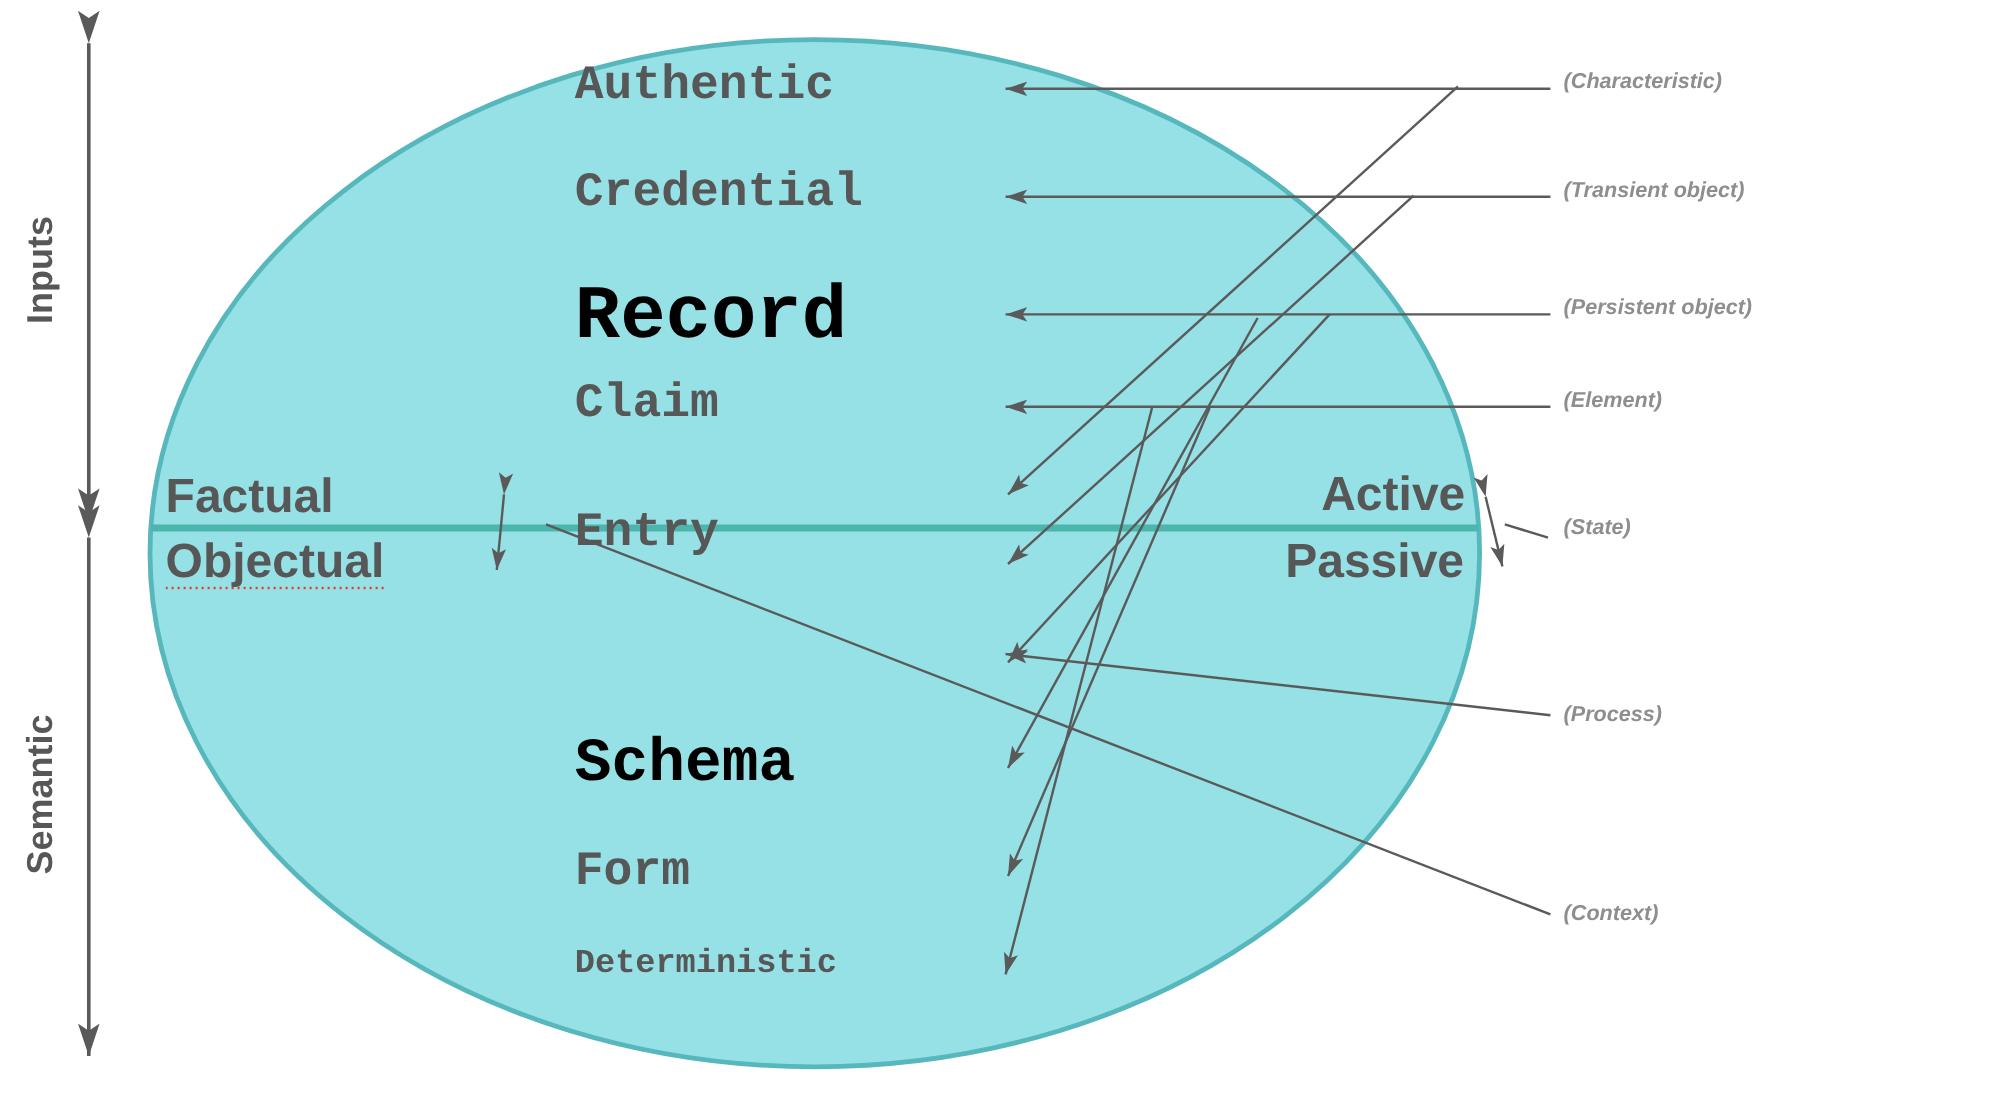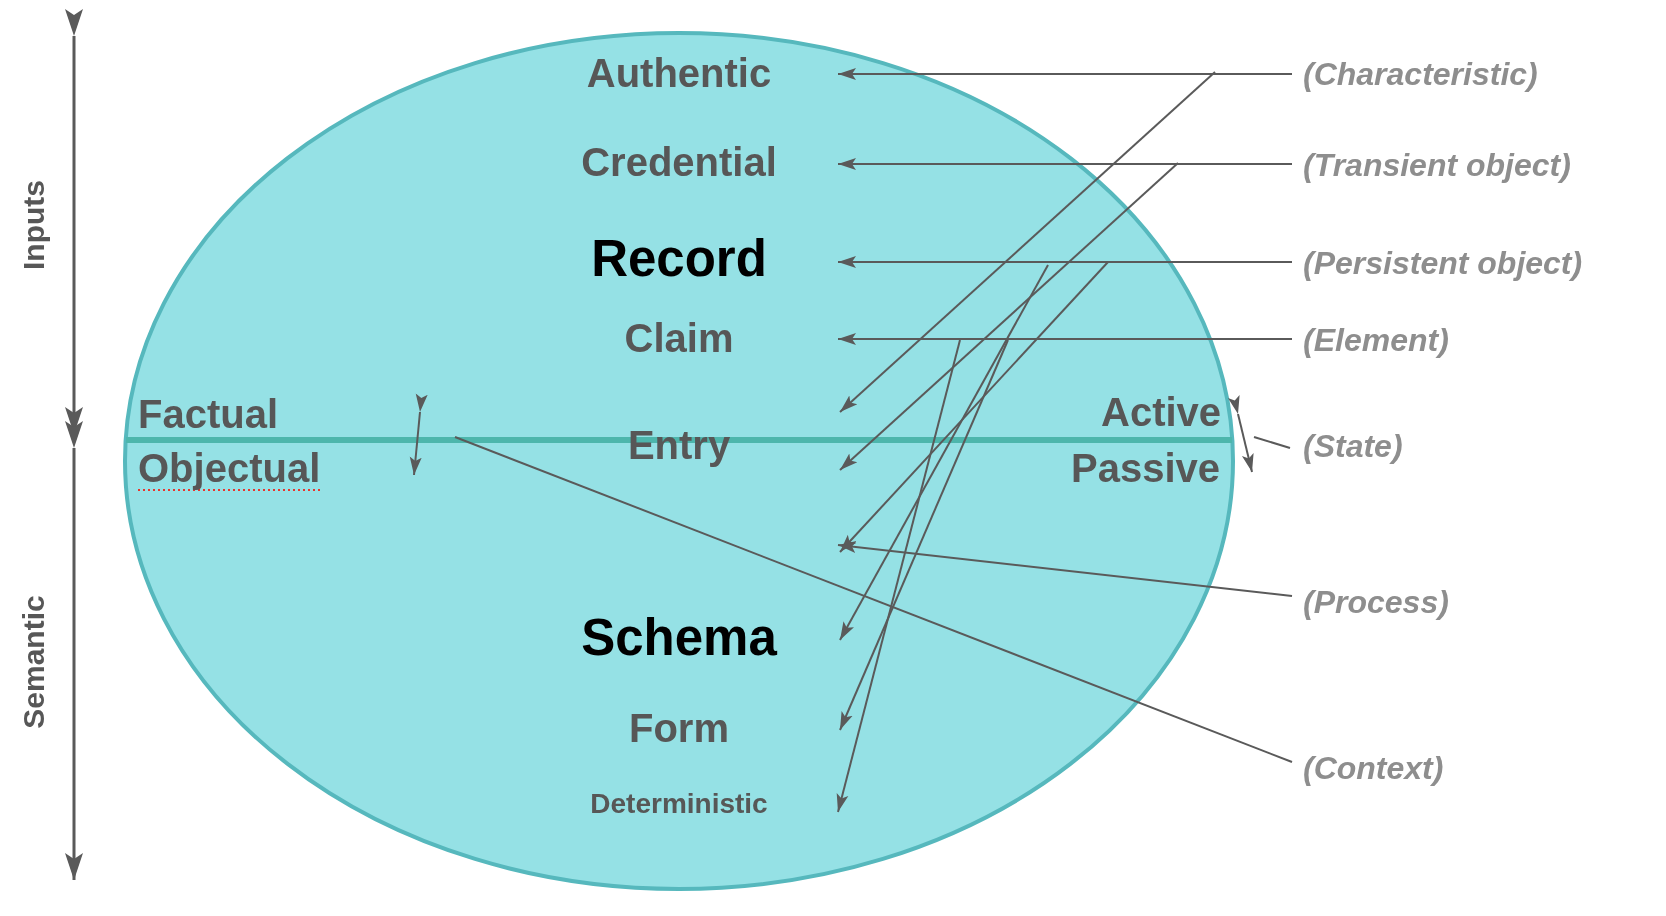--- a/index.html
+++ b/index.html
@@ -22,29 +22,29 @@
   #axis-inputs{left:-26px;top:208px;width:120px;text-align:center;transform:rotate(-90deg);}
   #axis-semantic{left:-36px;top:645px;width:140px;text-align:center;transform:rotate(-90deg);}
 
   .term{
     position:absolute;
     white-space:nowrap;
     font-weight:bold;
     color:#575757;
     line-height:1;
   }
-  .term.center{ text-align:center; }
+  .term.center{ text-align:left;font-family:Liberation Mono, monospace; }
   .term.emph{ color:#000000; }
 
   .side-label{
     position:absolute;
     white-space:nowrap;
     font-style:italic;
     font-weight:bold;
-    font-size:32px;
+    font-size:18px;
     color:#8e8e8e;
     line-height:1;
   }
 
   .misspell{
     border-bottom:0;
     background-image:repeating-linear-gradient(to right,#e8342a 0,#e8342a 2px,rgba(0,0,0,0) 2px,rgba(0,0,0,0) 5px);
     background-repeat:repeat-x;
     background-size:5px 2px;
     background-position:0 100%;
@@ -93,21 +93,21 @@
     <line x1="1048" y1="265" x2="840" y2="640" stroke="#5a5a5a" stroke-width="2" marker-end="url(#ah)"></line>
     <line x1="1008" y1="340" x2="840" y2="730" stroke="#5a5a5a" stroke-width="2" marker-end="url(#ah)"></line>
     <line x1="960" y1="340" x2="838" y2="812" stroke="#5a5a5a" stroke-width="2" marker-end="url(#ah)"></line>
   </svg>
 
   <div class="axis-label" id="axis-inputs">Inputs</div>
   <div class="axis-label" id="axis-semantic">Semantic</div>
 
   <div class="term center" style="left:479px;top:53px;width:400px;font-size:40px;">Authentic</div>
   <div class="term center" style="left:479px;top:142px;width:400px;font-size:40px;">Credential</div>
-  <div class="term center emph" style="left:479px;top:233px;width:400px;font-size:51px;">Record</div>
+  <div class="term center emph" style="left:479px;top:233px;width:400px;font-size:63px;">Record</div>
   <div class="term center" style="left:479px;top:318px;width:400px;font-size:40px;">Claim</div>
   <div class="term center" style="left:479px;top:392px;width:400px;font-size:40px;margin-top:33px;">Entry</div>
   <div class="term center" style="left:479px;top:708px;width:400px;font-size:40px;">Form</div>
   <div class="term center emph" style="left:479px;top:612px;width:400px;font-size:51px;">Schema</div>
   <div class="term center" style="left:479px;top:790px;width:400px;font-size:28px;">Deterministic</div>
 
   <div class="term" style="left:138px;top:394px;font-size:40px;">Factual</div>
   <div class="term misspell" style="left:138px;top:448px;font-size:40px;">Objectual</div>
 
   <div class="term" style="left:1101px;top:392px;font-size:40px;">Active</div>

